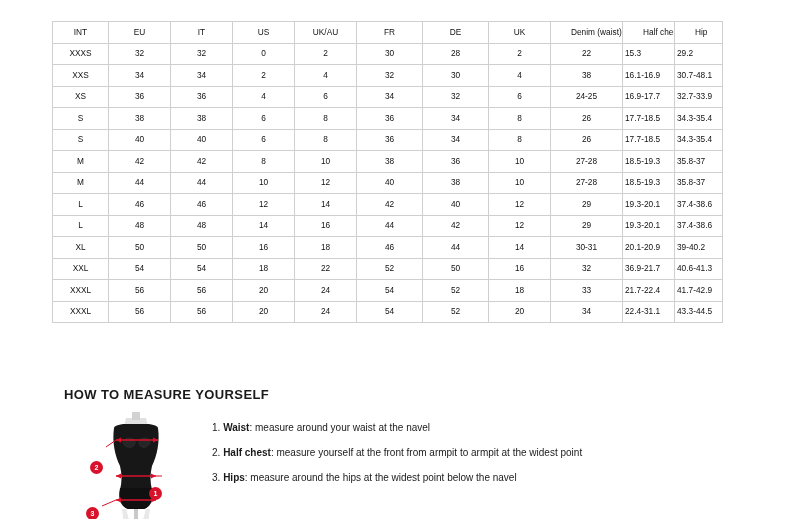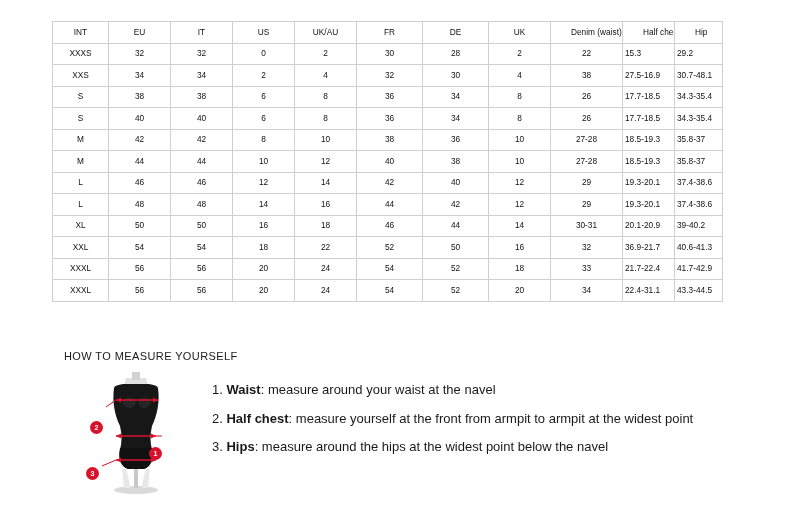--- a/index.html
+++ b/index.html
@@ -72,44 +72,45 @@
   }
 
   
   .measure-section {
     position: absolute;
     left: 64px;
     top: 350px;
     width: 670px;
   }
   .measure-title {
-    font-size: 11px;
-    font-weight: normal;
+    font-size: 13px;
+    font-weight: bold;
     letter-spacing: 0.4px;
     color: #1a1a1a;
     margin-bottom: 10px;
+    margin-top: 37px;
   }
   .measure-body {
     position: relative;
     display: flex;
     align-items: flex-start;
   }
   .figure-area {
     position: relative;
     width: 130px;
     height: 125px;
     flex: 0 0 130px;
   }
   .instructions {
     margin-left: 18px;
     margin-top: 10px;
     flex: 1 1 auto;
   }
   .instr-line {
-    font-size: 13px;
+    font-size: 10px;
     color: #1a1a1a;
     margin-bottom: 13px;
     line-height: 1.2;
   }
   .instr-line b { font-weight: bold; }
 
   
   .fig-svg { position: absolute; left: 0; top: 0; }
 
   .badge {
@@ -180,22 +181,35 @@
         <tr>
           <td>XXS</td>
           <td>34</td>
           <td>34</td>
           <td>2</td>
           <td>4</td>
           <td>32</td>
           <td>30</td>
           <td>4</td>
           <td>38</td>
-          <td class="left-col">27.5-16.9</td>
+          <td class="left-col">16.1-16.9</td>
           <td class="left-col">30.7-48.1</td>
+        </tr>
+        <tr>
+          <td>XS</td>
+          <td>36</td>
+          <td>36</td>
+          <td>4</td>
+          <td>6</td>
+          <td>34</td>
+          <td>32</td>
+          <td>6</td>
+          <td>24-25</td>
+          <td class="left-col">16.9-17.7</td>
+          <td class="left-col">32.7-33.9</td>
         </tr>
         <tr>
           <td>S</td>
           <td>38</td>
           <td>38</td>
           <td>6</td>
           <td>8</td>
           <td>36</td>
           <td>34</td>
           <td>8</td>

